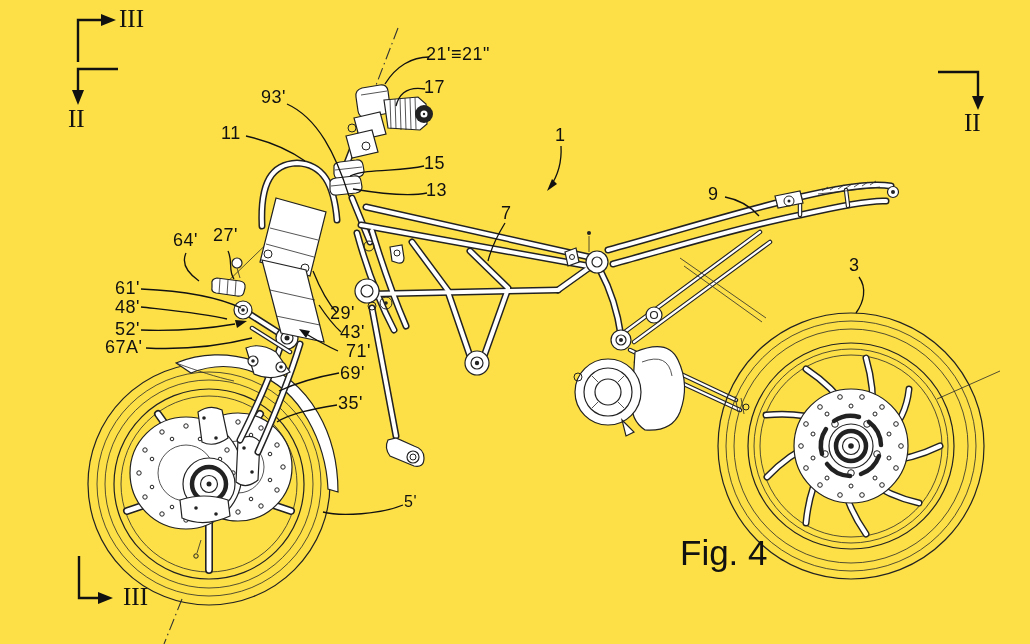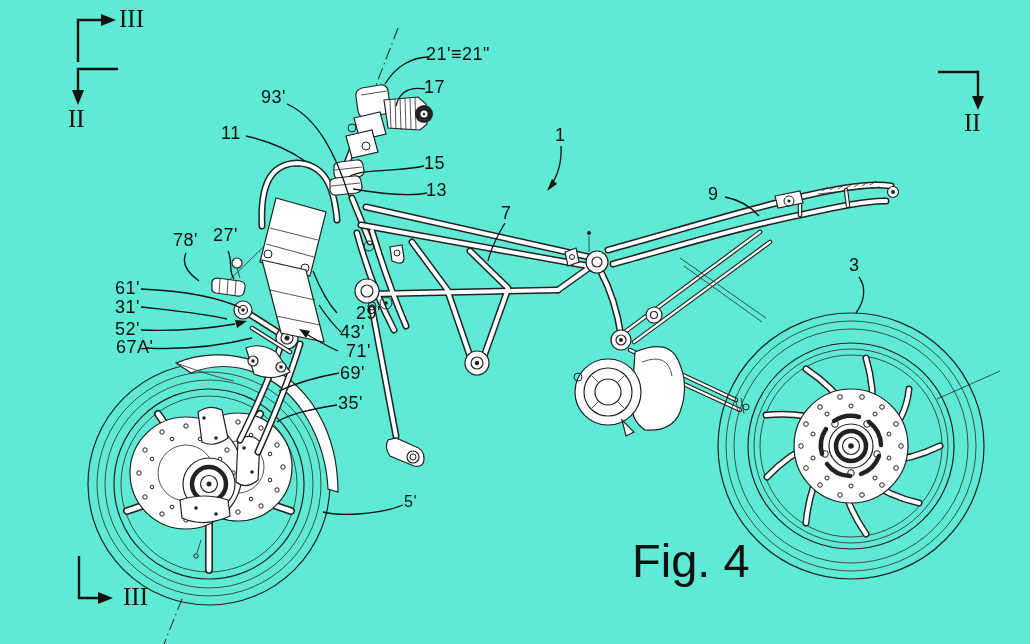--- a/index.html
+++ b/index.html
@@ -1,32 +1,32 @@
 <!DOCTYPE html>
 <html><head>
 <meta charset="utf-8">
 <style>
   html,body{margin:0;padding:0;background:#fff;}
-  #canvas{position:relative;width:1030px;height:644px;background:#5eead4;overflow:hidden;
+  #canvas{position:relative;width:1030px;height:644px;background:#fde047;overflow:hidden;
           font-family:"Liberation Sans",sans-serif;}
   svg{position:absolute;left:0;top:0;}
   .ln{fill:none;stroke:#222;stroke-width:1.2;}
   .ln-thin{fill:none;stroke:#2a2a2a;stroke-width:0.8;}
   .wht{fill:#fff;stroke:#222;stroke-width:1.2;}
   .hole{fill:none;stroke:#222;stroke-width:1;}
   .dark{fill:#222;}
   .t-out{fill:none;stroke:#222;stroke-linecap:round;stroke-linejoin:round;}
   .t-in{fill:none;stroke:#fff;stroke-linecap:round;stroke-linejoin:round;}
   .leader{fill:none;stroke:#111;stroke-width:1.3;}
   .axis{fill:none;stroke:#333;stroke-width:1.1;stroke-dasharray:12 4 1.5 4;}
   .mk{fill:none;stroke:#111;stroke-width:2.4;}
   .mkarrow{fill:#111;}
   .ref{position:absolute;color:#111;font-size:18px;white-space:nowrap;letter-spacing:0.5px;}
   .roman{position:absolute;color:#111;font-family:"Liberation Serif",serif;font-size:25px;white-space:nowrap;}
-  .figcap{position:absolute;color:#111;font-size:47px;white-space:nowrap;}
+  .figcap{position:absolute;color:#111;font-size:35px;white-space:nowrap;margin-left:48px;}
 </style>
 </head>
 <body>
 
 <div id="canvas">
 
 <svg width="1030" height="644" viewBox="0 0 1030 644">
   <defs>
     <g id="tubesFront">
       <path d="M262,226 C260,182 272,164 297,163 C323,164 334,184 337,220"></path>
@@ -403,27 +403,27 @@
 <div class="ref" style="left:426px;top:44px">21'≡21"</div>
 <div class="ref" style="left:424px;top:77px">17</div>
 <div class="ref" style="left:261px;top:87px">93'</div>
 <div class="ref" style="left:221px;top:123px">11</div>
 <div class="ref" style="left:424px;top:153px">15</div>
 <div class="ref" style="left:426px;top:180px">13</div>
 <div class="ref" style="left:555px;top:125px">1</div>
 <div class="ref" style="left:501px;top:203px">7</div>
 <div class="ref" style="left:708px;top:184px">9</div>
 <div class="ref" style="left:849px;top:255px">3</div>
-<div class="ref" style="left:173px;top:230px">78'</div>
+<div class="ref" style="left:173px;top:230px">64'</div>
 <div class="ref" style="left:213px;top:225px">27'</div>
 <div class="ref" style="left:115px;top:278px">61'</div>
-<div class="ref" style="left:115px;top:297px">31'</div>
+<div class="ref" style="left:115px;top:297px">48'</div>
 <div class="ref" style="left:115px;top:319px">52'</div>
-<div class="ref" style="left:116px;top:337px">67A'</div>
-<div class="ref" style="left:356px;top:303px">29'</div>
+<div class="ref" style="left:105px;top:337px">67A'</div>
+<div class="ref" style="left:330px;top:303px">29'</div>
 <div class="ref" style="left:340px;top:322px">43'</div>
 <div class="ref" style="left:346px;top:341px">71'</div>
 <div class="ref" style="left:340px;top:363px">69'</div>
 <div class="ref" style="left:338px;top:393px">35'</div>
 <div class="ref" style="left:404px;top:493px;font-size:16px">5'</div>
 
 <div class="figcap" style="left:632px;top:533px">Fig. 4</div>
 
 </div>
 

